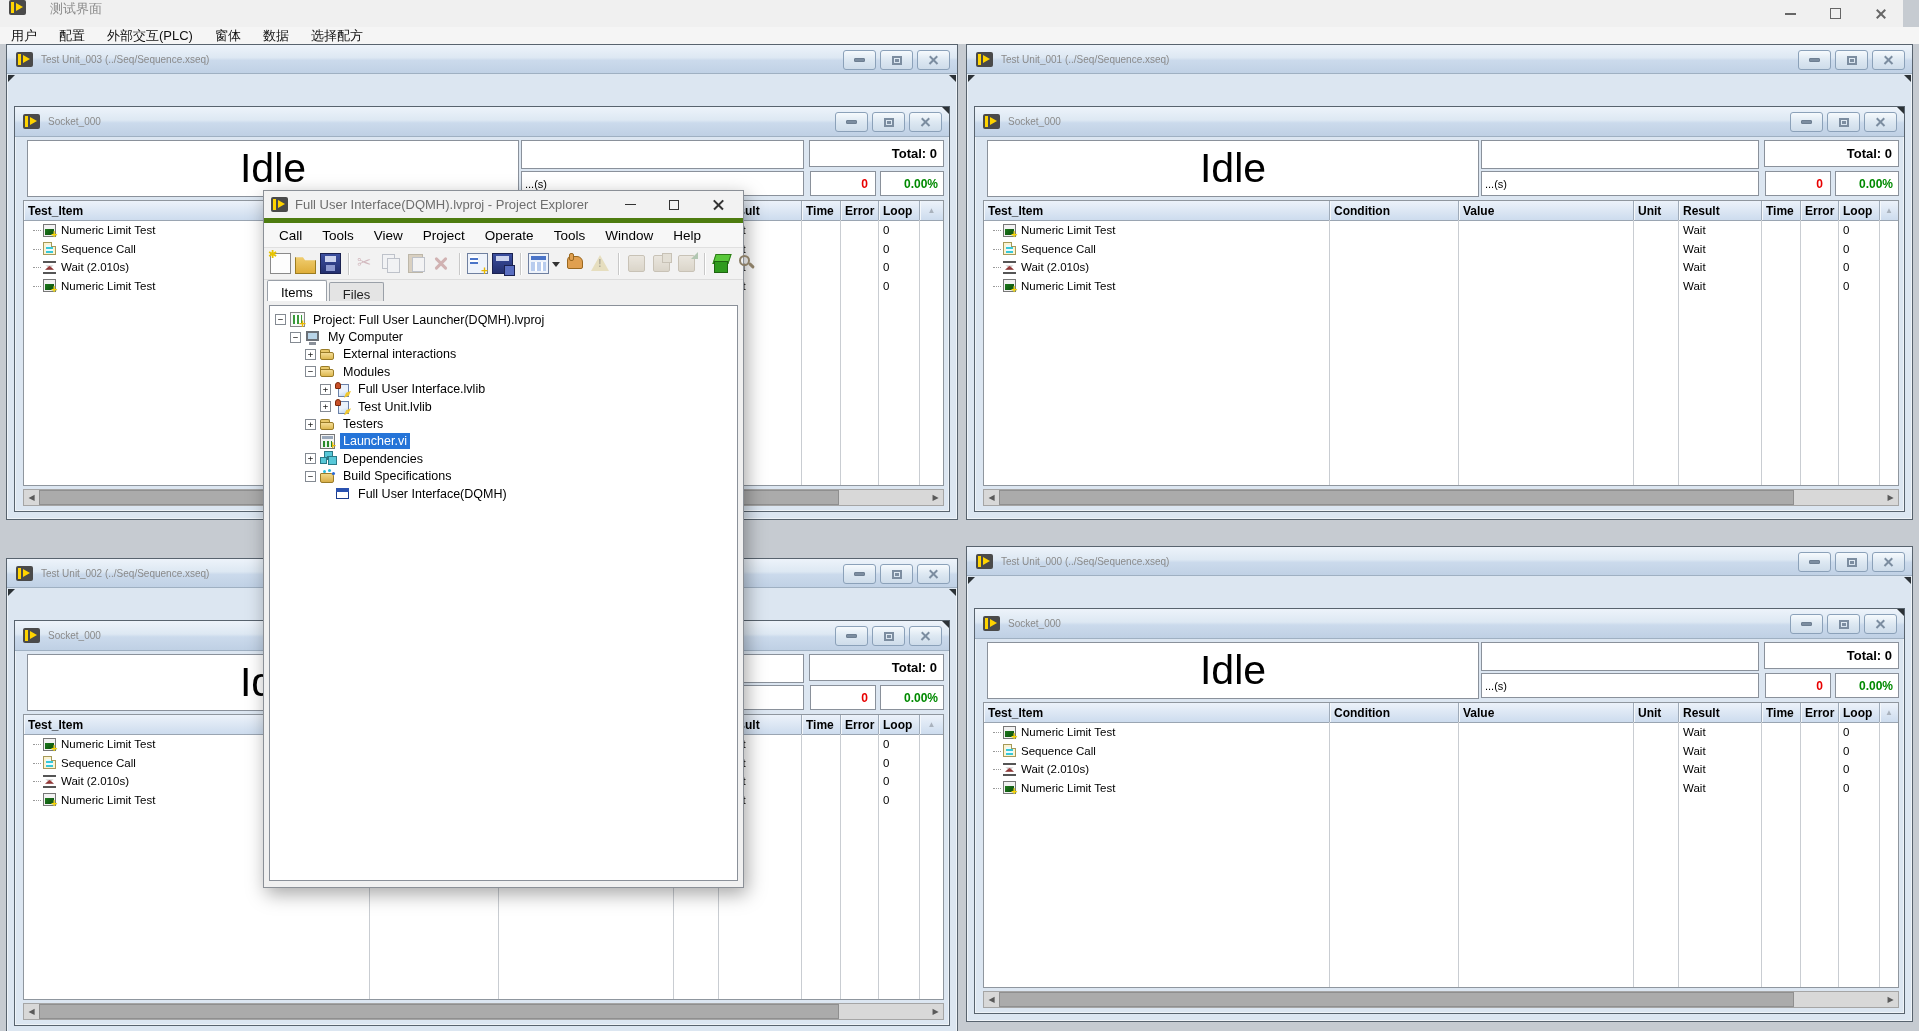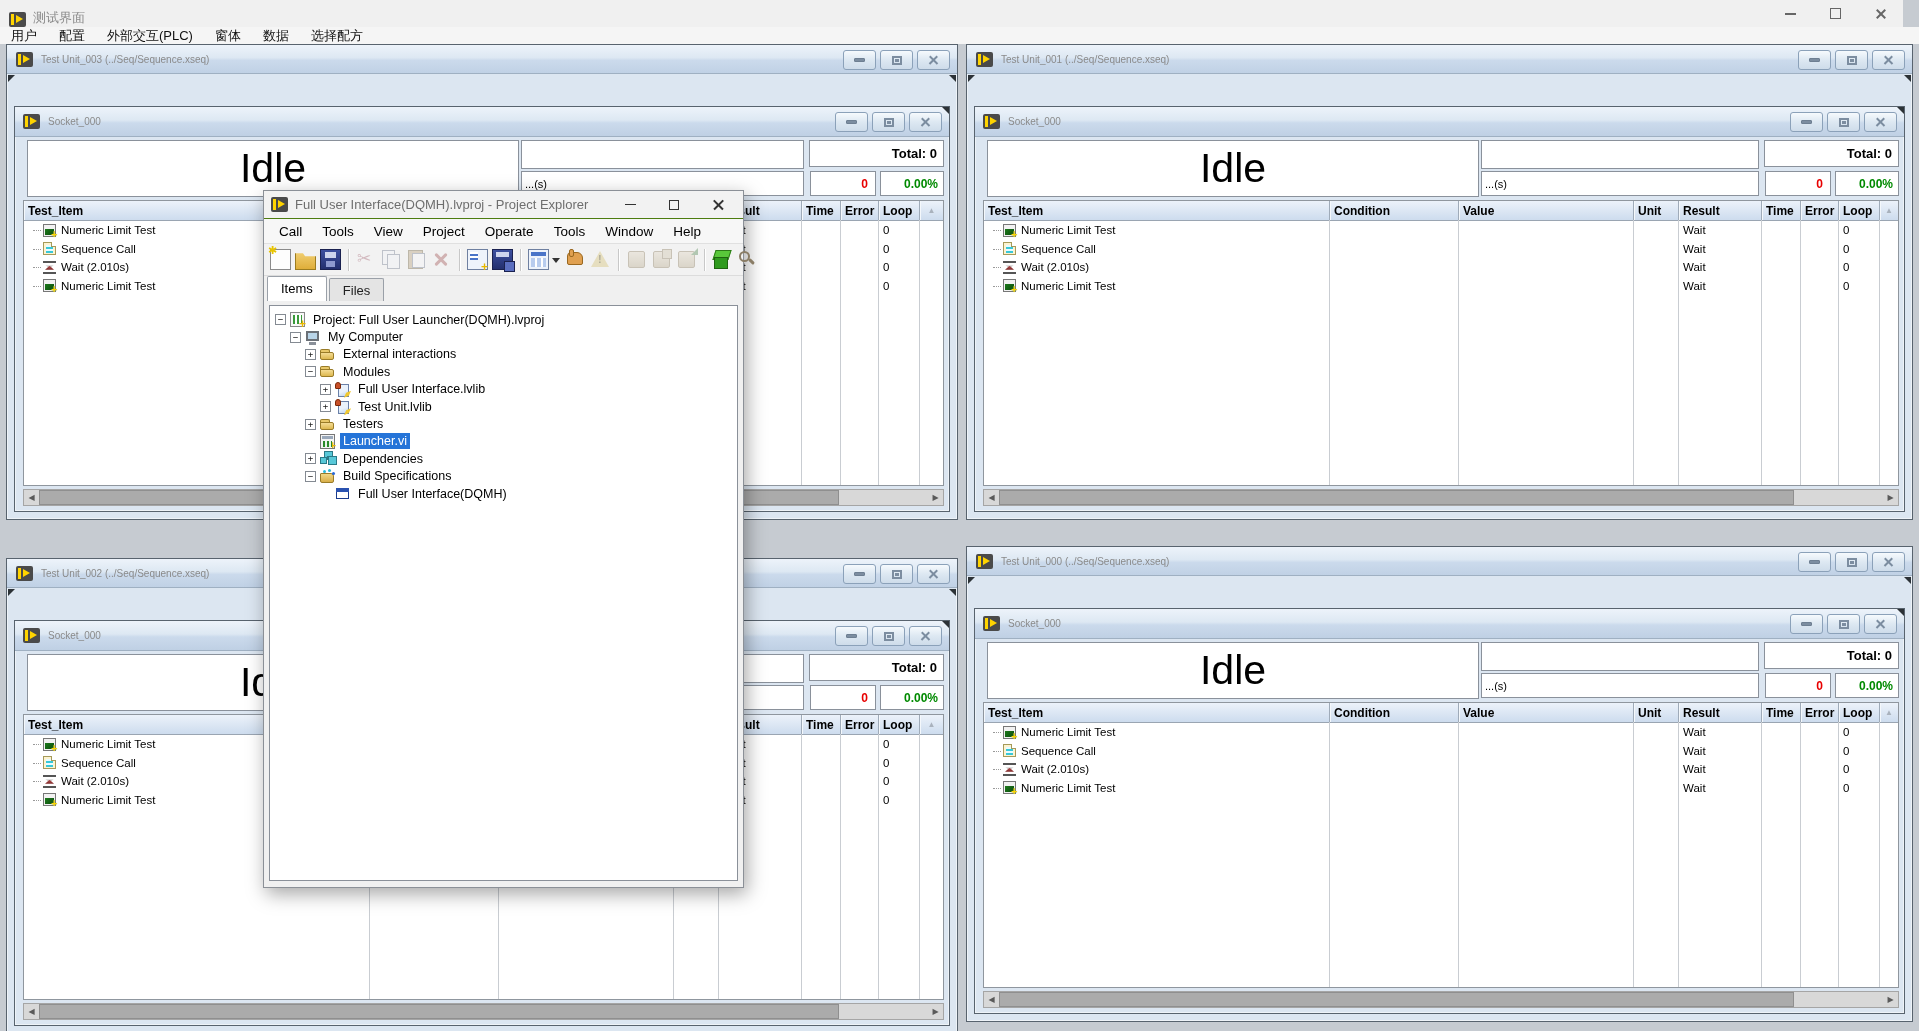--- a/index.html
+++ b/index.html
@@ -1,21 +1,21 @@
 <!DOCTYPE html>
 <html><head>
 <meta charset="utf-8">
 <style>
   html,body{margin:0;padding:0;background:#6d7278;}
   #stage{position:relative;width:1919px;height:1031px;overflow:hidden;
          font-family:"Liberation Sans",sans-serif;background:#c6cbd1;
          -webkit-font-smoothing:antialiased;}
   
   #app-titlebar{position:absolute;left:0;top:0;right:16px;height:27px;background:#f0f0f0;
-    display:flex;align-items:flex-end;padding-left:9px;box-sizing:border-box;}
+    display:flex;align-items:flex-start;padding-left:9px;box-sizing:border-box;gap:17px;}
   #app-title{color:#8a8a8a;font-size:13px;margin-left:7px;}
   #app-controls{position:absolute;right:0;top:0;height:27px;display:flex;}
   .acbtn{width:45px;height:27px;display:flex;align-items:center;justify-content:center;}
   .bar-glyph{width:11px;height:2px;background:#666;}
   .box-glyph{width:9px;height:9px;border:1px solid #666;background:transparent;}
   .cross{position:relative;width:12px;height:12px;}
   .cross::before,.cross::after{content:"";position:absolute;left:0;top:5px;width:12px;height:2px;background:#666;}
   .cross::before{transform:rotate(45deg);} .cross::after{transform:rotate(-45deg);}
   #app-menubar{position:absolute;left:0;top:27px;right:0;height:17px;background:#f5f5f5;
     display:flex;align-items:center;font-size:13px;color:#111;}
@@ -100,21 +100,21 @@
   .sequence-call-icon::after{content:"";position:absolute;right:-1px;top:-1px;width:4px;height:4px;background:#fff;border-left:1px solid #a59a5a;border-bottom:1px solid #a59a5a;}
   .wait-icon::before{content:"";position:absolute;left:2px;top:2px;width:9px;height:4px;
     background:linear-gradient(#e8e8e8,#9a9a9a);clip-path:polygon(0 0,100% 0,50% 100%);}
   .wait-icon::after{content:"";position:absolute;left:2px;bottom:2px;width:9px;height:4px;
     background:linear-gradient(#b05050,#7d2525);clip-path:polygon(50% 0,100% 100%,0 100%);}
   .wait-icon{border-top:2px solid #555;border-bottom:2px solid #555;box-sizing:border-box;}
   
   #explorer{position:absolute;left:263px;top:190px;width:481px;height:698px;background:#f0f0f0;
     border:1px solid #8b9097;box-shadow:3px 6px 18px rgba(0,0,0,.35);z-index:40;box-sizing:border-box;}
   #pe-titlebar{position:relative;height:27px;background:#f2f2f2;display:flex;align-items:center;
-    padding-left:7px;border-bottom:1px solid #4d7c0f;}
+    padding-left:7px;border-bottom:5px solid #4d7c0f;}
   #pe-title{color:#6e6e6e;font-size:13px;margin-left:7px;white-space:nowrap;}
   #pe-controls{position:absolute;right:10px;top:0;height:27px;display:flex;gap:14px;}
   .pebtn{width:30px;height:27px;display:flex;align-items:center;justify-content:center;}
   .pe-min{width:11px;height:1.6px;background:#333;}
   .pe-max{width:10px;height:10px;border:1.4px solid #333;box-sizing:border-box;}
   .pe-cls{position:relative;width:12px;height:12px;}
   .pe-cls::before,.pe-cls::after{content:"";position:absolute;left:0;top:5px;width:13px;height:1.6px;background:#333;}
   .pe-cls::before{transform:rotate(45deg);} .pe-cls::after{transform:rotate(-45deg);}
   #pe-menubar{height:24px;background:#f7f7f7;display:flex;align-items:center;font-size:13.5px;padding-left:5px;}
   .pe-menu-item{padding:0 10px;height:24px;display:flex;align-items:center;color:#000;}

